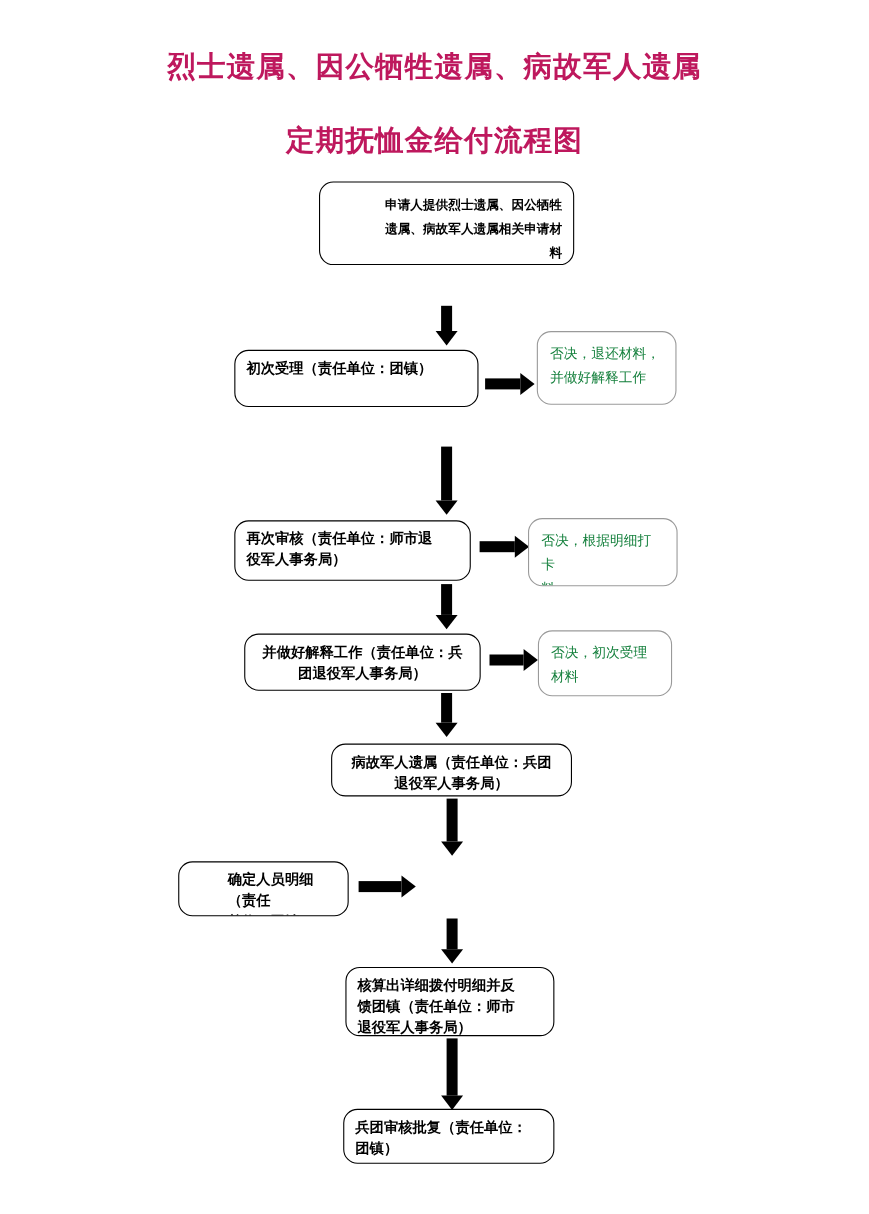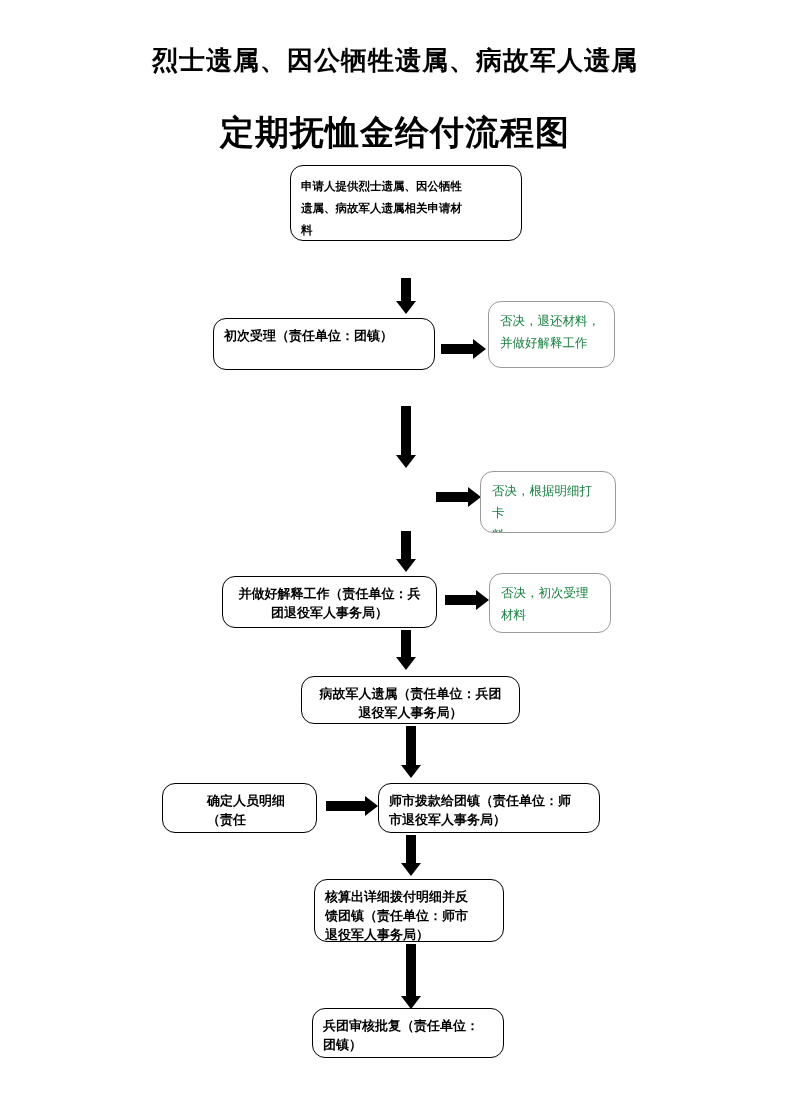--- a/index.html
+++ b/index.html
@@ -16,26 +16,26 @@
     overflow: hidden;
   }
 
   
   .title-line {
     position: absolute;
     left: 0;
     width: 790px;
     text-align: center;
     font-weight: bold;
-    color: #000000;
+    color: #be185d;
     letter-spacing: 1px;
     white-space: nowrap;
   }
   #title-line-1 { top: 43px;  font-size: 26px; }
-  #title-line-2 { top: 110px; font-size: 34px; }
+  #title-line-2 { top: 110px; font-size: 26px; }
 
   
   .node {
     position: absolute;
     box-sizing: border-box;
     background: #ffffff;
     border: 1.6px solid #000000;
     border-radius: 13px;
     color: #000000;
     font-weight: bold;
@@ -49,21 +49,21 @@
     white-space: pre-line;
   }
   .node.center .txt { text-align: center; }
   .node.left .txt   { text-align: left; }
 
   
   #node-apply .txt {
     font-size: 11.5px;
     line-height: 22px;
     padding-top: 9px;
-    text-align: left;
+    text-align: right;
   }
 
   
   .reject {
     position: absolute;
     box-sizing: border-box;
     background: #ffffff;
     border: 1.1px solid #9a9a9a;
     border-radius: 13px;
     color: #15803d;
@@ -155,20 +155,24 @@
   <div class="reject" id="node-reject-1" style="left:488px; top:301px; width:127px; height:67px;">
     <span class="txt">否决，退还材料，
 并做好解释工作</span>
   </div>
 
   <div class="arrow-down" style="left:406px; top:406px;">
     <div class="shaft" style="height:49px;"></div>
     <div class="head" style="top:49px;"></div>
   </div>
 
+  <div class="node left" id="node-second-review" style="left:213px; top:473px; width:215px; height:55px;">
+    <span class="txt">再次审核（责任单位：师市退
+役军人事务局）</span>
+  </div>
 
   <div class="arrow-right" style="left:436px; top:497px;">
     <div class="shaft" style="width:32px;"></div>
     <div class="head" style="left:32px;"></div>
   </div>
 
   <div class="reject" id="node-reject-2" style="left:480px; top:471px; width:136px; height:62px;">
     <span class="txt">否决，根据明细打卡
 料</span>
   </div>
@@ -211,24 +215,20 @@
   <div class="node left" id="node-confirm-roster" style="left:162px; top:783px; width:155px; height:50px;padding-left:34px;">
     <span class="txt">确定人员明细（责任
 单位：团镇）。</span>
   </div>
 
   <div class="arrow-right" style="left:326px; top:806px;">
     <div class="shaft" style="width:39px;"></div>
     <div class="head" style="left:39px;"></div>
   </div>
 
-  <div class="node left" id="node-allocate-to-town" style="left:378px; top:783px; width:222px; height:50px;">
-    <span class="txt">师市拨款给团镇（责任单位：师
-市退役军人事务局）</span>
-  </div>
 
   <div class="arrow-down" style="left:411px; top:835px;">
     <div class="shaft" style="height:28px;"></div>
     <div class="head" style="top:28px;"></div>
   </div>
 
   <div class="node left" id="node-detail-feedback" style="left:314px; top:879px; width:190px; height:63px;">
     <span class="txt">核算出详细拨付明细并反
 馈团镇（责任单位：师市
 退役军人事务局）</span>

